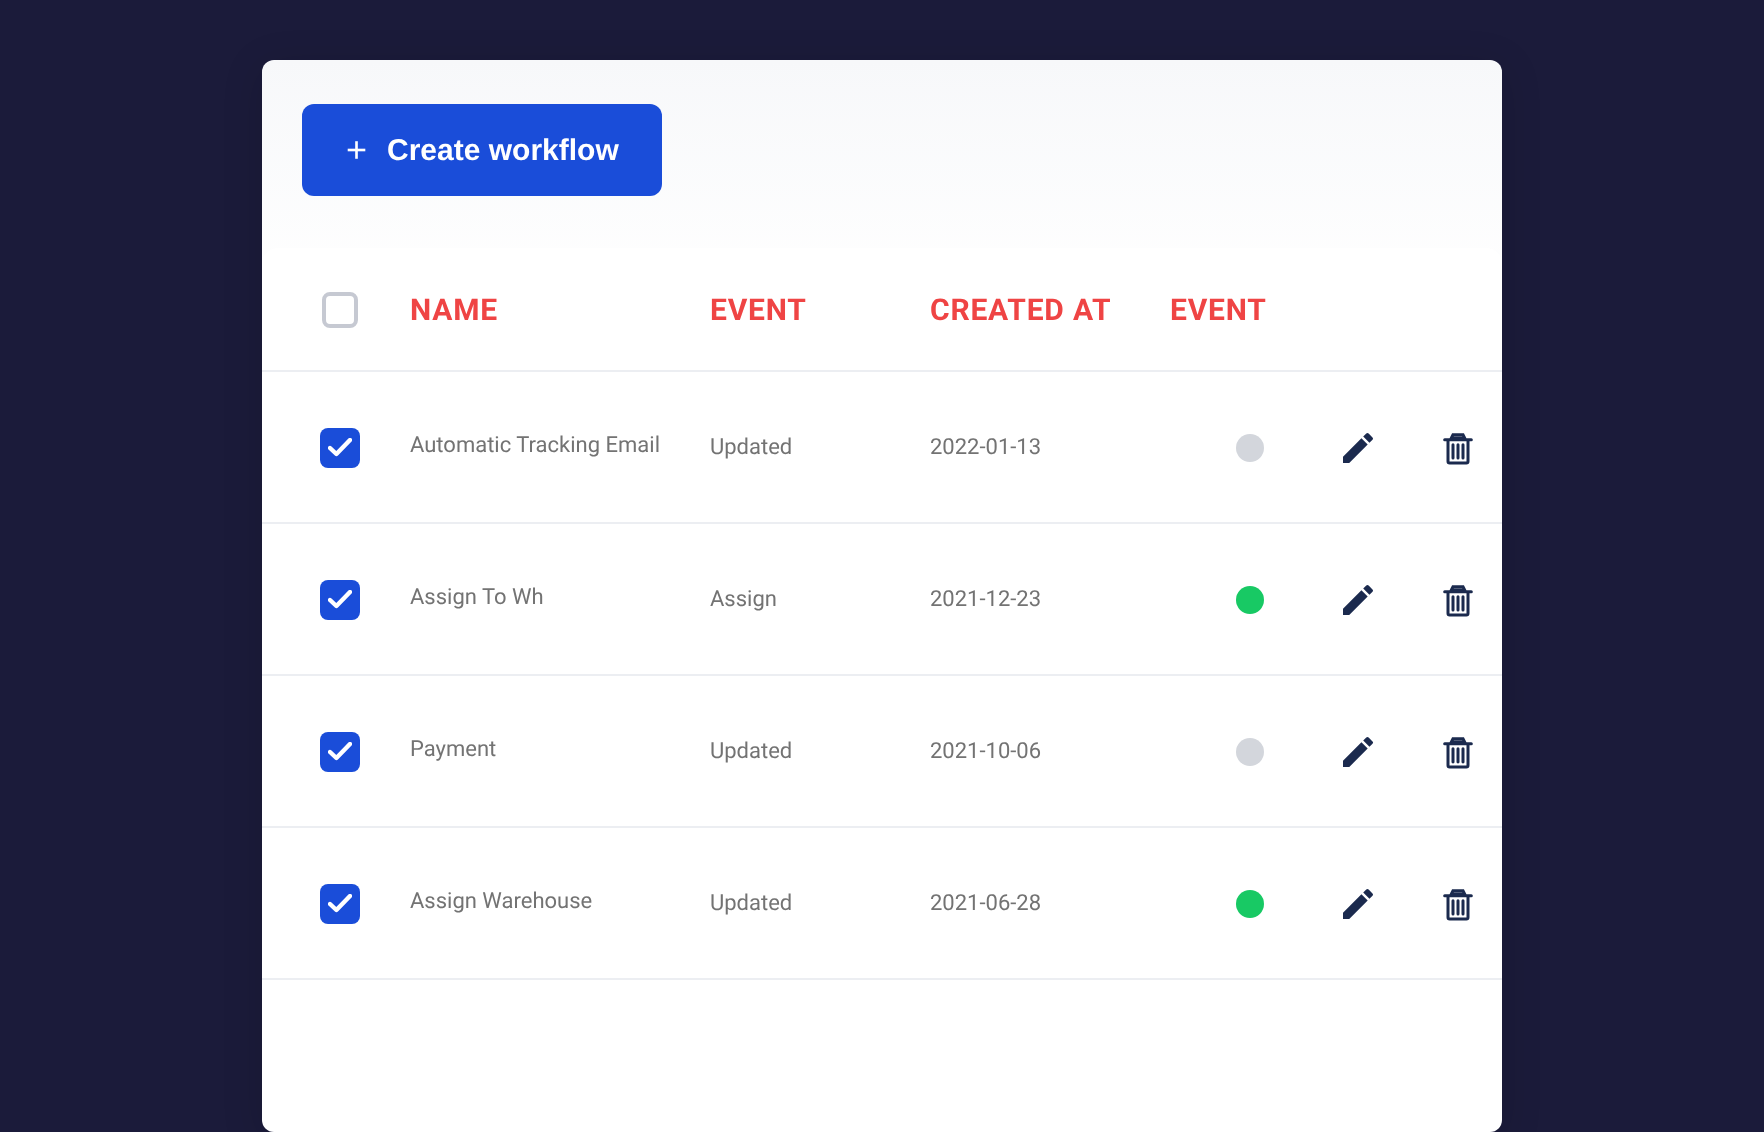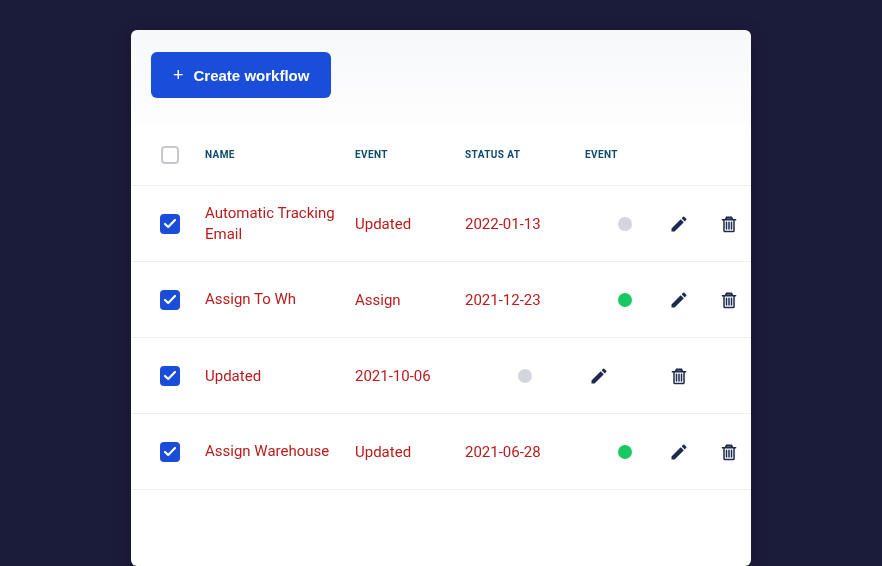--- a/index.html
+++ b/index.html
@@ -47,30 +47,30 @@
     display: grid;
     grid-template-columns: 70px 150px 110px 120px 80px 50px 50px;
     align-items: center;
     padding: 0 4px;
   }
   .thead {
     height: 62px;
     border-bottom: 1px solid #eceef2;
   }
   .th {
-    color: #0c4a6e;
-    font-size: 10px;
+    color: #ef4444;
+    font-size: 15px;
     font-weight: 700;
     letter-spacing: 0.4px;
   }
   .trow {
     min-height: 76px;
     border-bottom: 1px solid #eceef2;
-    color: #b91c1c;
-    font-size: 15px;
+    color: #737373;
+    font-size: 11px;
   }
   .cell-name { padding-right: 10px; line-height: 1.35; }
   .chk-wrap { display: flex; justify-content: center; }
   .chk-empty {
     width: 18px; height: 18px;
     border: 2px solid #c6c9d2;
     border-radius: 4px;
     background: #fff;
     display: inline-block;
     cursor: pointer;
@@ -116,21 +116,21 @@
   </div>
 
   <div class="table-wrap">
 
     <div class="thead">
       <div class="chk-wrap">
         <span class="chk-empty"></span>
       </div>
       <div class="th">NAME</div>
       <div class="th">EVENT</div>
-      <div class="th">STATUS AT</div>
+      <div class="th">CREATED AT</div>
       <div class="th">EVENT</div>
       <div></div>
       <div></div>
     </div>
 
     <div class="trow">
       <div class="chk-wrap">
         <span class="chk-checked">
           <svg width="12" height="10" viewBox="0 0 12 10">
               <path d="M1 5 L4.2 8 L11 1" stroke="#fff" stroke-width="2.2" fill="none" stroke-linecap="round" stroke-linejoin="round"></path>
@@ -182,20 +182,21 @@
     </div>
 
     <div class="trow">
       <div class="chk-wrap">
         <span class="chk-checked">
           <svg width="12" height="10" viewBox="0 0 12 10">
               <path d="M1 5 L4.2 8 L11 1" stroke="#fff" stroke-width="2.2" fill="none" stroke-linecap="round" stroke-linejoin="round"></path>
             </svg>
         </span>
       </div>
+      <div class="cell-name">Payment</div>
       <div>Updated</div>
       <div>2021-10-06</div>
       <div class="status-cell">
           <span class="dot dot-grey"></span>
         </div>
       <div class="icon-btn">
         <svg width="20" height="20" viewBox="0 0 24 24">
             <path d="M3 17.25V21h3.75L17.81 9.94l-3.75-3.75L3 17.25zM20.71 7.04a1 1 0 0 0 0-1.41l-2.34-2.34a1 1 0 0 0-1.41 0l-1.83 1.83 3.75 3.75 1.83-1.83z" fill="currentColor"></path>
           </svg>
       </div>

